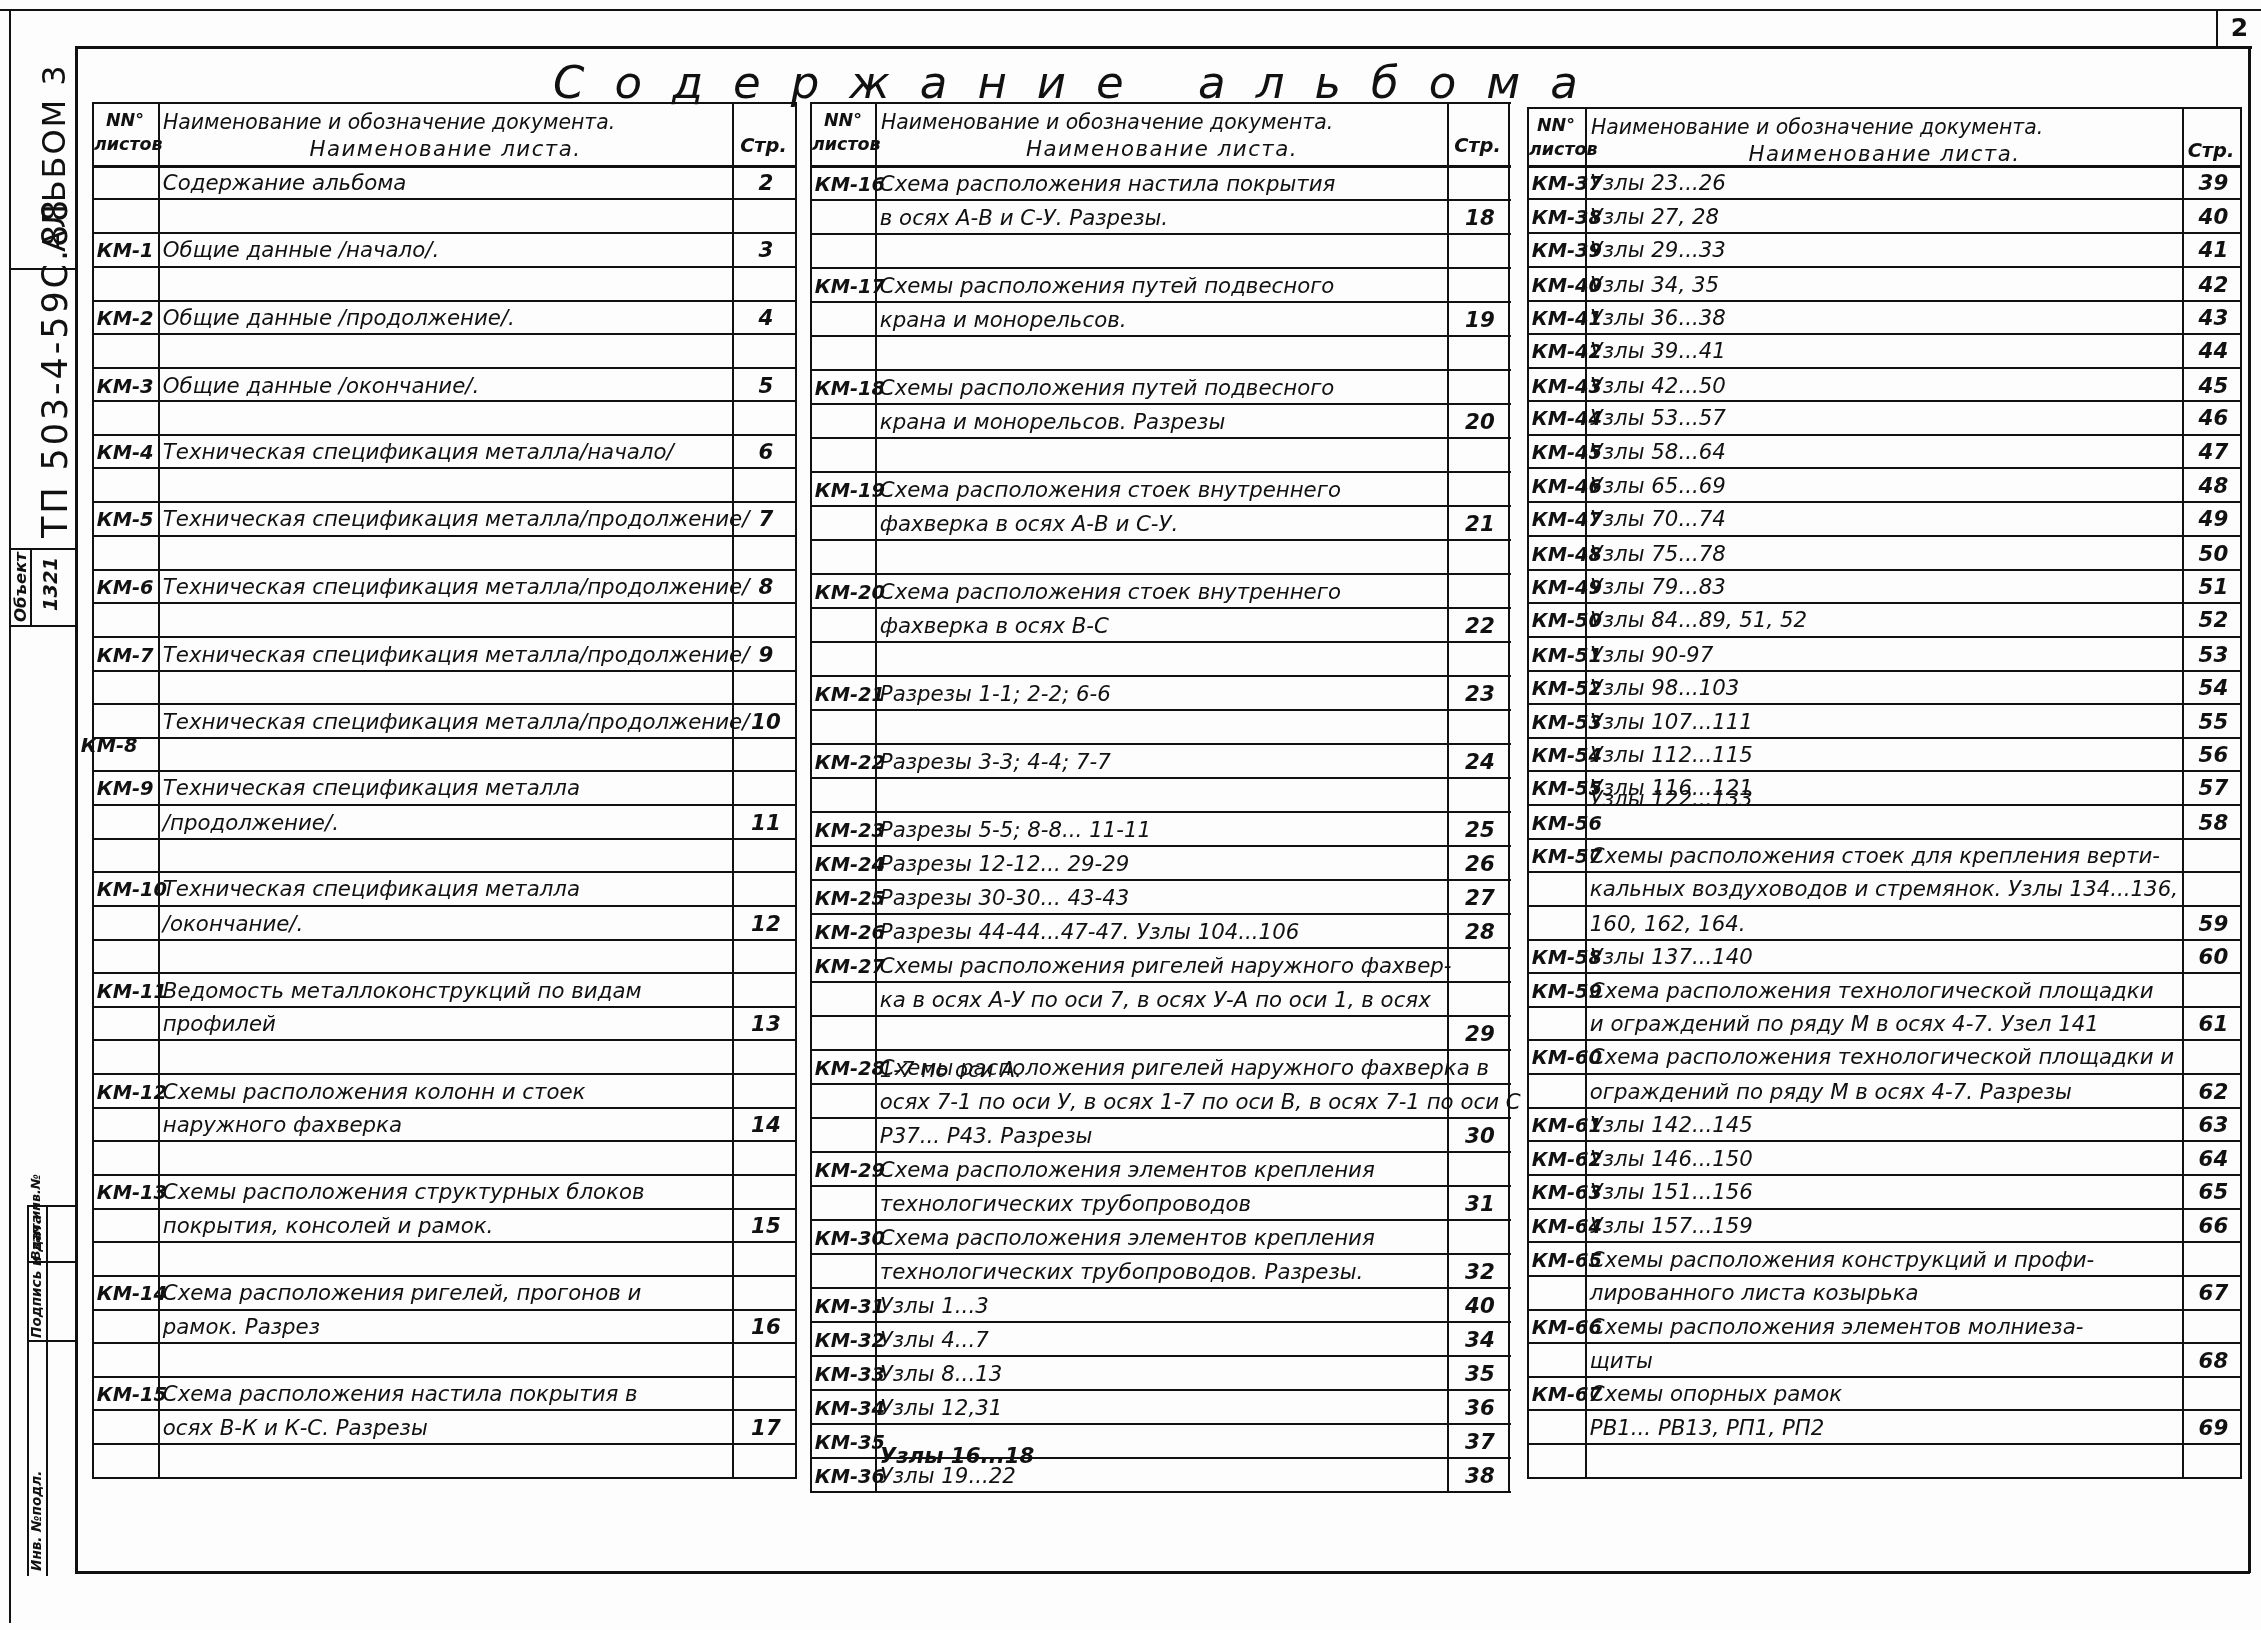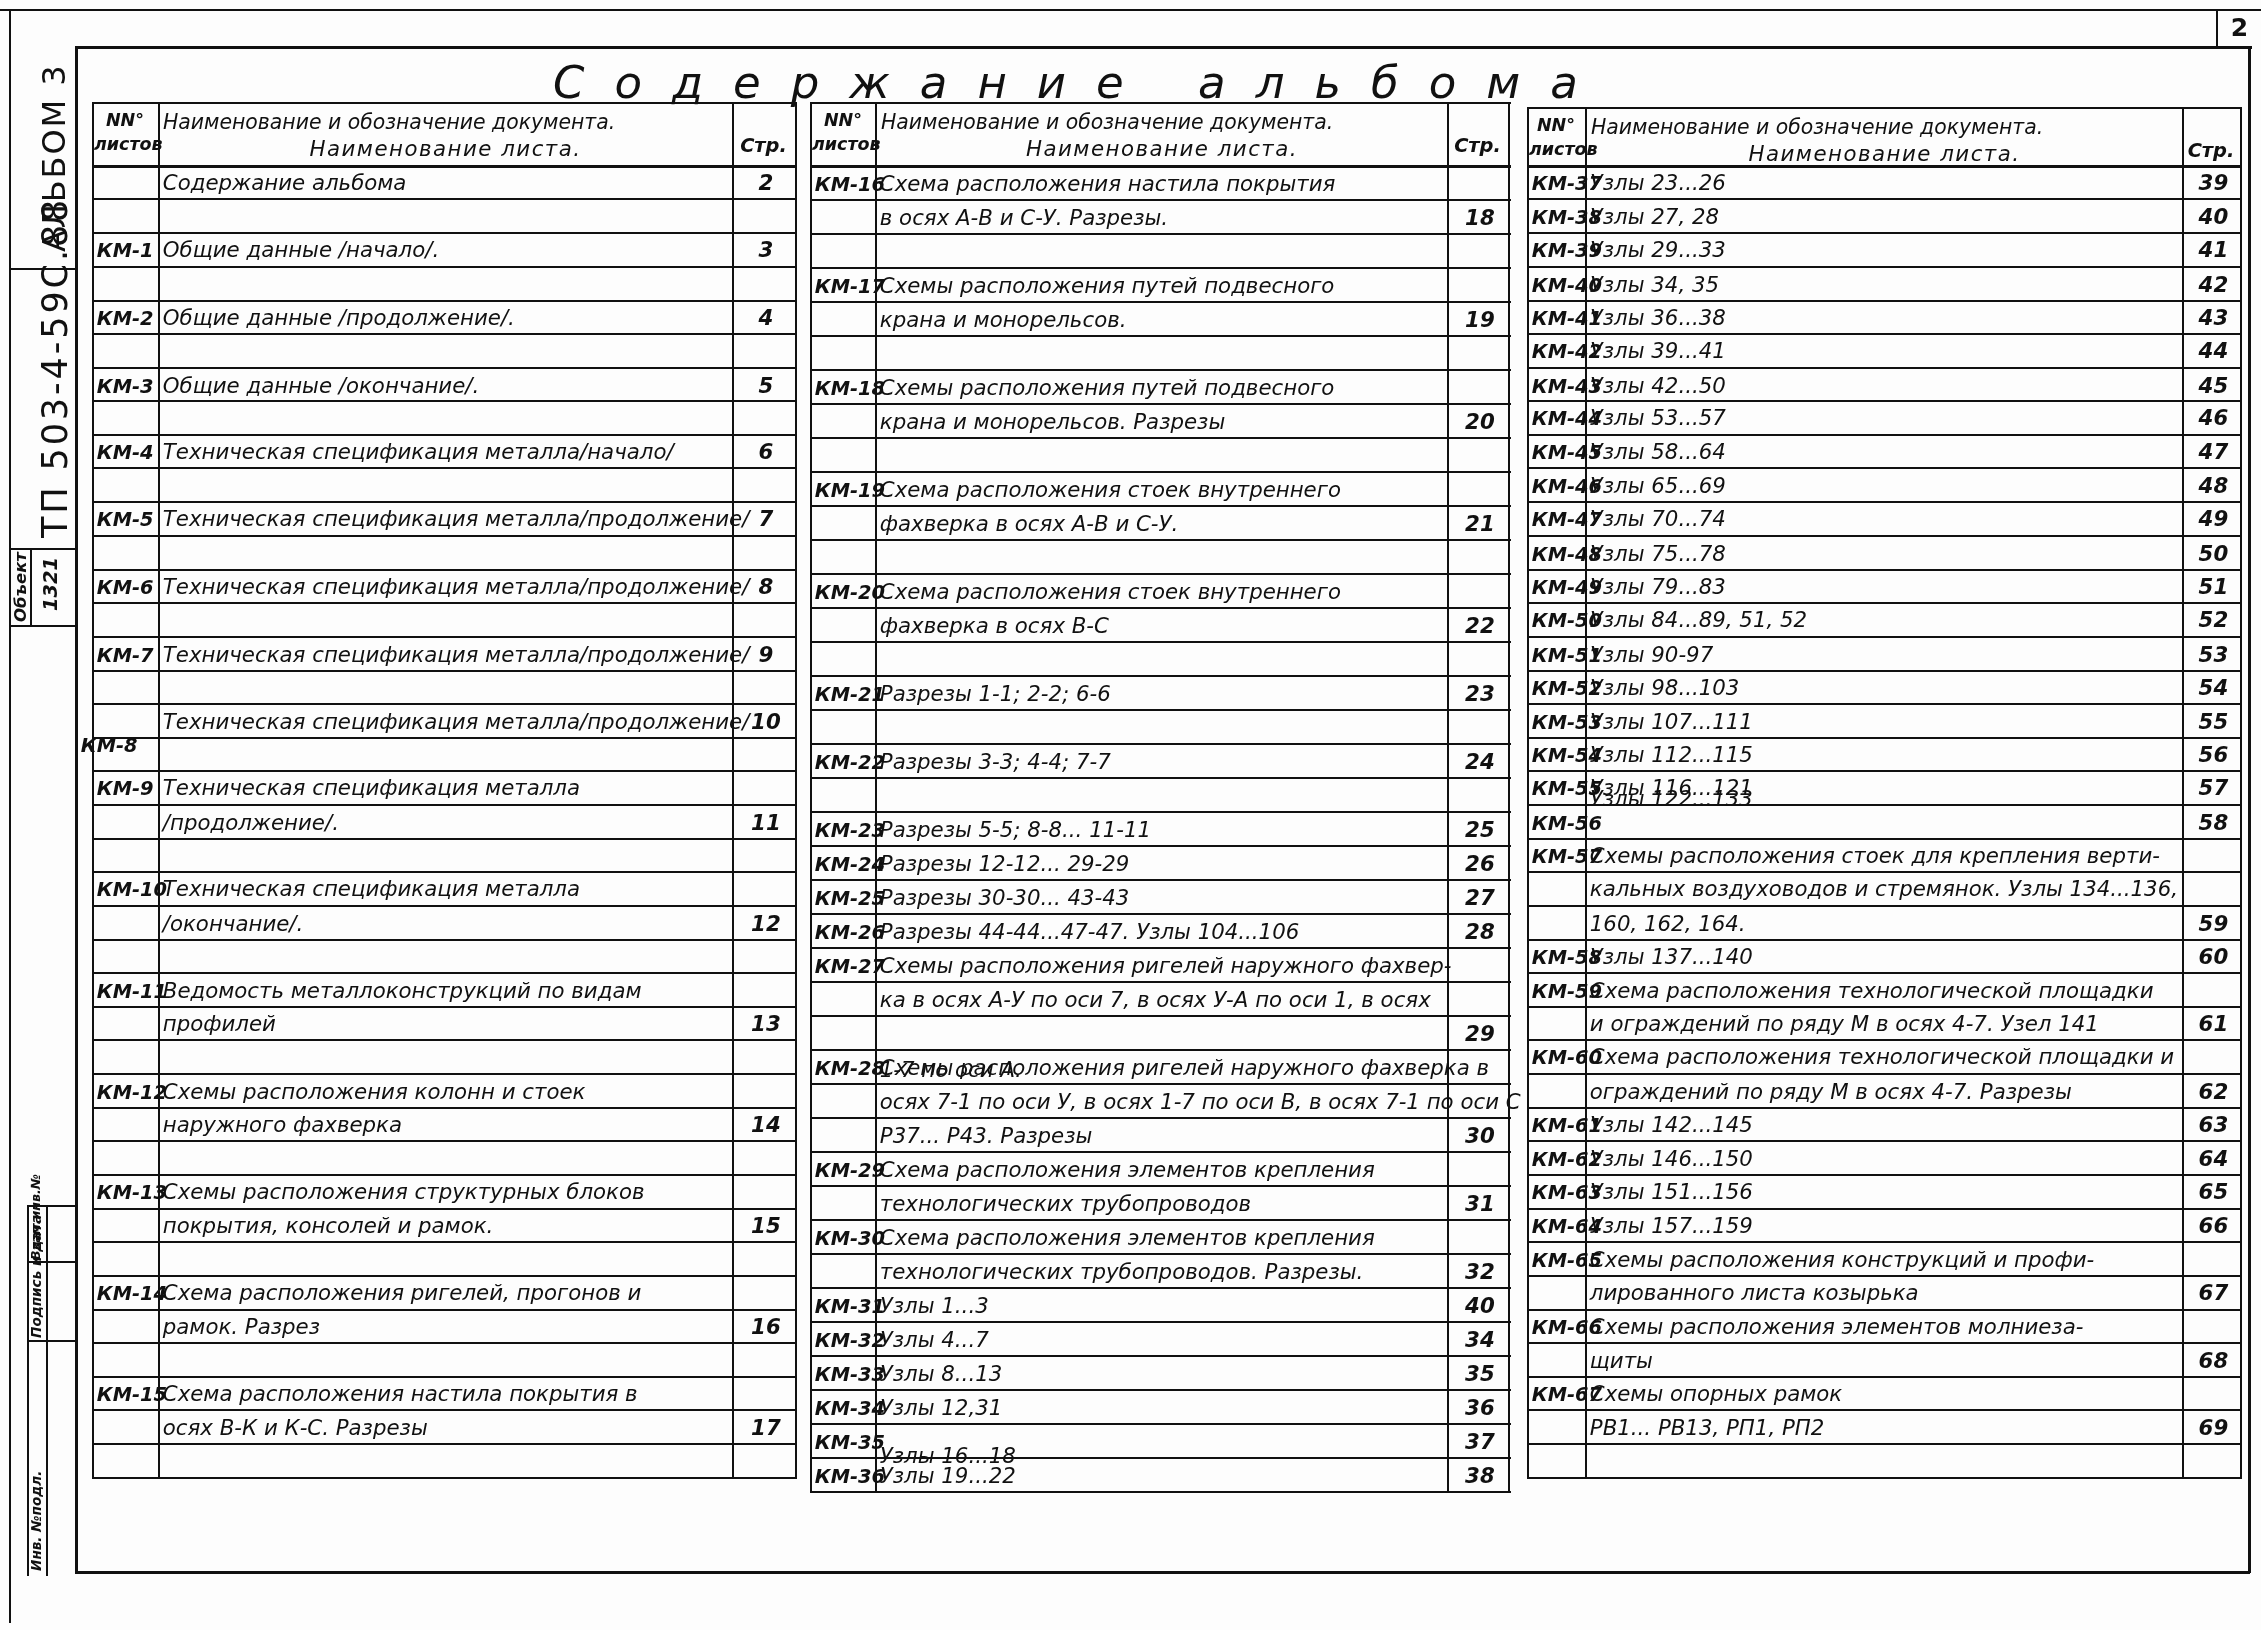--- a/index.html
+++ b/index.html
@@ -464,21 +464,21 @@
       <div class="cell txt" style="left: 875px; top: 1355px; width: 572px; height: 34px; display: flex; align-items: flex-end; padding: 0px 0px 4.8px 4.8px; justify-content: flex-start;">Узлы 8...13</div>
       <div class="cell pg" style="left: 1447px; top: 1355px; width: 61px; height: 34px; display: flex; align-items: flex-end; padding: 0px 0px 4.8px 4.8px; justify-content: center;">35</div>
       <div class="ln" style="left: 810px; top: 1423px; width: 701px; height: 1.9px;"></div>
       <div style="position: absolute; left: 810px; top: 1389px; width: 698px; height: 34px;"></div>
       <div class="cell num" style="left: 810px; top: 1389px; width: 65px; height: 34px; display: flex; align-items: flex-end; padding: 0px 0px 4.8px 4.8px; justify-content: flex-start;">КМ-34</div>
       <div class="cell txt" style="left: 875px; top: 1389px; width: 572px; height: 34px; display: flex; align-items: flex-end; padding: 0px 0px 4.8px 4.8px; justify-content: flex-start;">Узлы 12,31</div>
       <div class="cell pg" style="left: 1447px; top: 1389px; width: 61px; height: 34px; display: flex; align-items: flex-end; padding: 0px 0px 4.8px 4.8px; justify-content: center;">36</div>
       <div class="ln" style="left: 810px; top: 1457px; width: 701px; height: 1.9px;"></div>
       <div style="position: absolute; left: 810px; top: 1423px; width: 698px; height: 34px;"></div>
       <div class="cell num" style="left: 810px; top: 1423px; width: 65px; height: 34px; display: flex; align-items: flex-end; padding: 0px 0px 4.8px 4.8px; justify-content: flex-start;">КМ-35</div>
-      <div class="cell txt" style="left: 875px; top: 1423px; width: 572px; height: 48px; display: flex; align-items: flex-end; padding: 0px 0px 4.8px 4.8px; justify-content: flex-start;">Узлы 16...18</div>
+      <div class="cell txt" style="left: 875px; top: 1423px; width: 572px; height: 48px; display: flex; align-items: flex-end; padding: 0px 0px 4.8px 4.8px; justify-content: flex-start; font-weight: bold;">Узлы 16...18</div>
       <div class="cell pg" style="left: 1447px; top: 1423px; width: 61px; height: 34px; display: flex; align-items: flex-end; padding: 0px 0px 4.8px 4.8px; justify-content: center;">37</div>
       <div class="ln" style="left: 810px; top: 1491px; width: 701px; height: 1.9px;"></div>
       <div style="position: absolute; left: 810px; top: 1457px; width: 698px; height: 34px;"></div>
       <div class="cell num" style="left: 810px; top: 1457px; width: 65px; height: 34px; display: flex; align-items: flex-end; padding: 0px 0px 4.8px 4.8px; justify-content: flex-start;">КМ-36</div>
       <div class="cell txt" style="left: 875px; top: 1457px; width: 572px; height: 34px; display: flex; align-items: flex-end; padding: 0px 0px 4.8px 4.8px; justify-content: flex-start;">Узлы 19...22</div>
       <div class="cell pg" style="left: 1447px; top: 1457px; width: 61px; height: 34px; display: flex; align-items: flex-end; padding: 0px 0px 4.8px 4.8px; justify-content: center;">38</div>
       <div class="tbl" style="left: 1527px; top: 107px; width: 713px; height: 1370px;"></div>
       <div class="ln" style="left: 1527px; top: 107px; width: 2.4px; height: 1372px;"></div>
       <div class="ln" style="left: 1585px; top: 107px; width: 2.4px; height: 1372px;"></div>
       <div class="ln" style="left: 2182px; top: 107px; width: 2.4px; height: 1372px;"></div>

